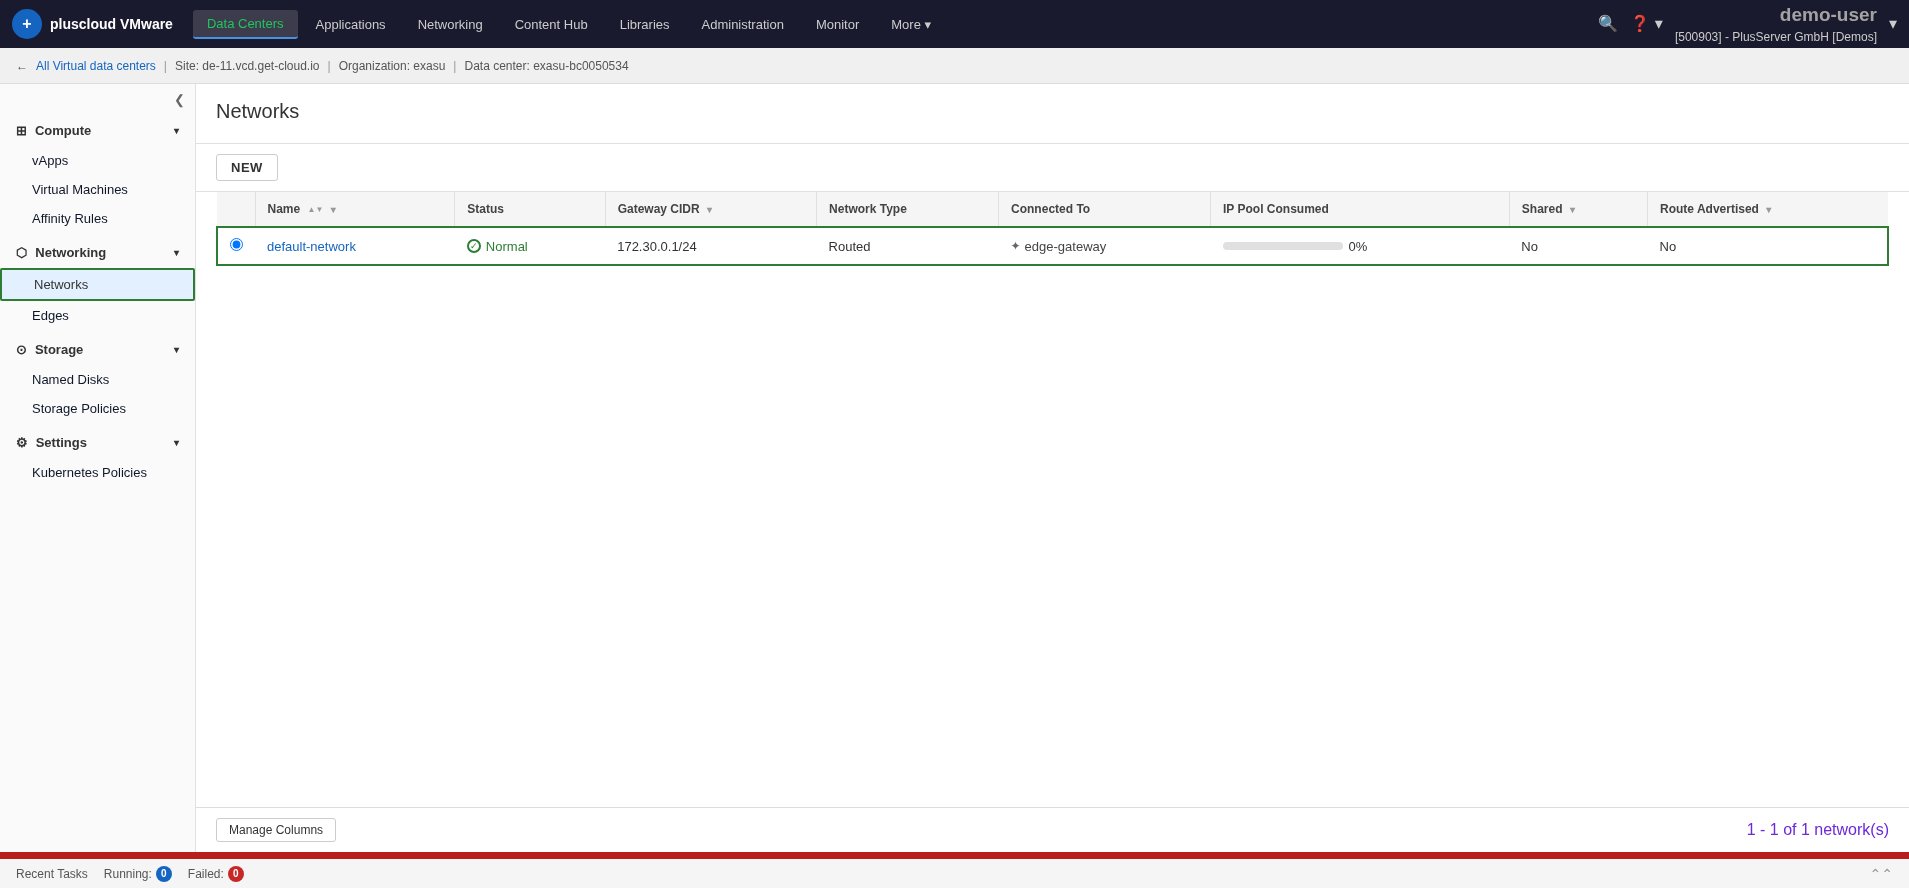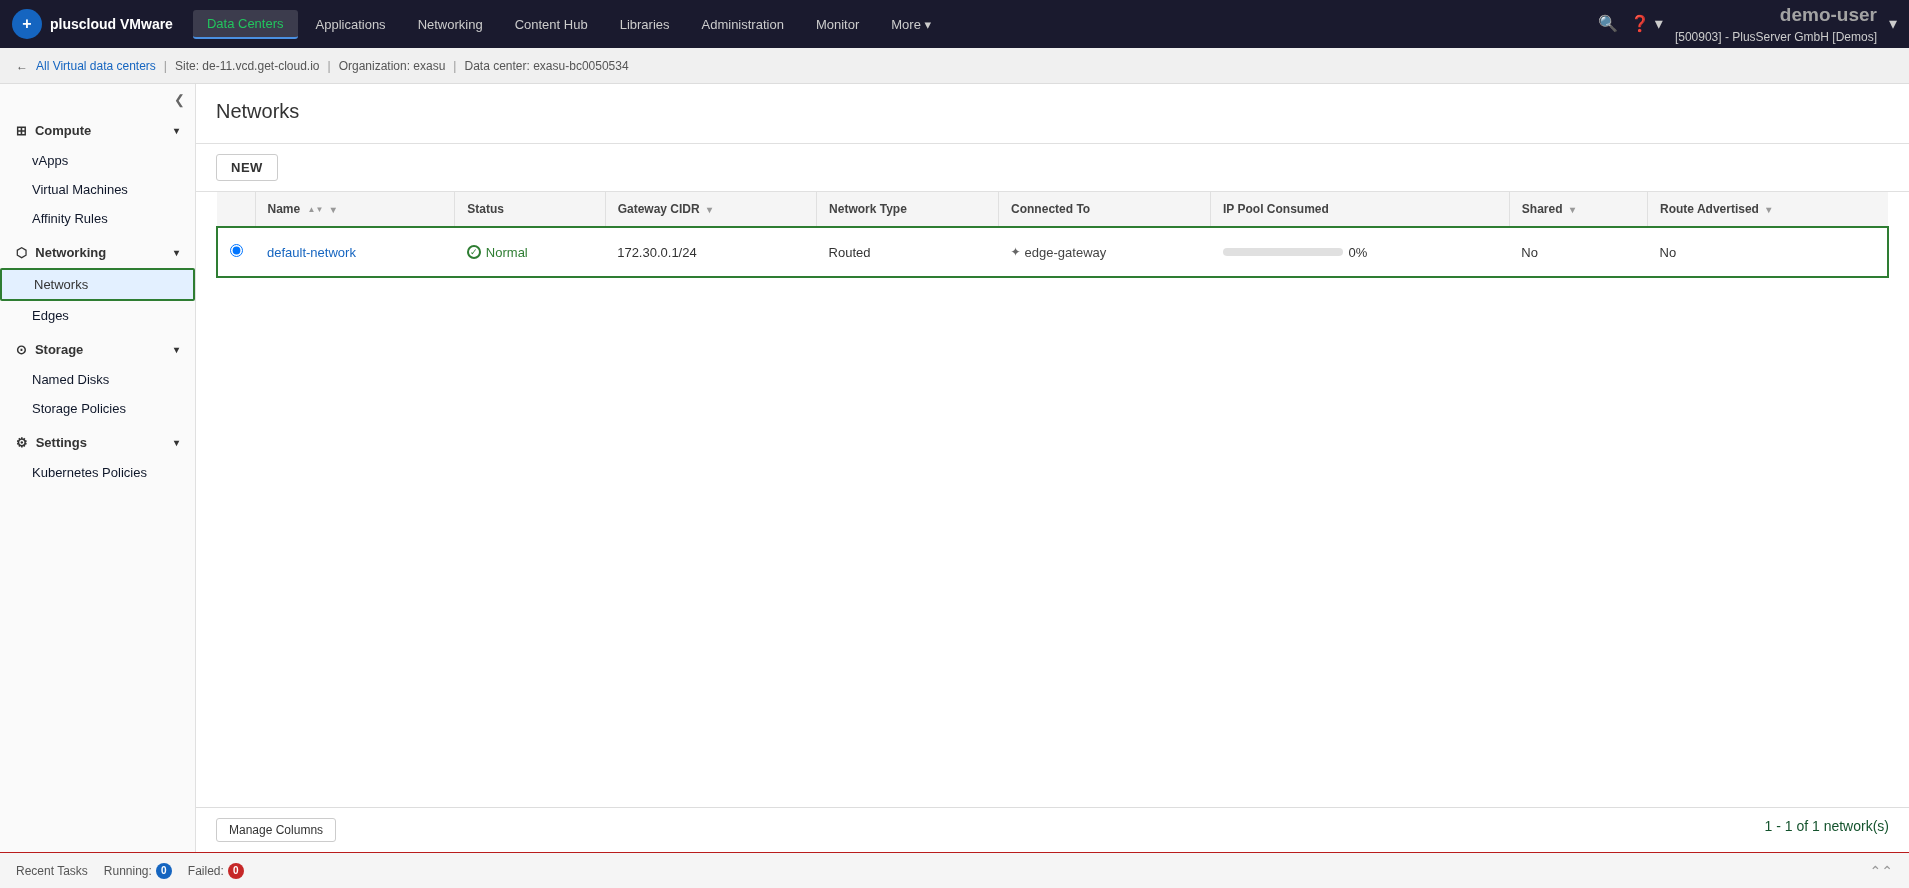--- a/index.html
+++ b/index.html
@@ -198,21 +198,21 @@
       font-weight: 600;
       color: #444;
       font-size: 12px;
       white-space: nowrap;
       border-right: 1px solid #e0e0e0;
     }
     th:last-child { border-right: none; }
     th .sort-icons { display: inline-flex; flex-direction: column; margin-left: 4px; font-size: 8px; color: #999; vertical-align: middle; }
     th .filter-icon { margin-left: 4px; color: #999; font-size: 10px; cursor: pointer; }
     td {
-      padding: 16px 12px;
+      padding: 10px 12px;
       border-bottom: 1px solid #eee;
       vertical-align: middle;
     }
     .network-link {
       color: #1565c0;
       text-decoration: none;
       cursor: pointer;
     }
     .status-normal {
       display: flex;
@@ -255,42 +255,43 @@
       color: #444;
     }
     .edge-icon { font-size: 12px; color: #666; }
     input[type="radio"] { cursor: pointer; }
 
     
     .table-footer {
       padding: 10px 20px;
       border-top: 1px solid #ddd;
       display: flex;
+      align-items: center;
       justify-content: space-between;
       background: white;
       flex-shrink: 0;
     }
     .manage-cols-btn {
       background: white;
       border: 1px solid #ccc;
       padding: 4px 12px;
       border-radius: 3px;
       cursor: pointer;
       font-size: 12px;
       color: #333;
     }
     .pagination-info {
-      font-size: 14px;
-      color: #14532d;
+      font-size: 16px;
+      color: #6d28d9;
     }
 
     
     .status-bar {
       background: #f5f5f5;
-      border-top: 1px solid #b91c1c;
+      border-top: 7px solid #b91c1c;
       height: 36px;
       display: flex;
       align-items: center;
       padding: 0 16px;
       gap: 18px;
       font-size: 12px;
       color: #555;
       flex-shrink: 0;
       justify-content: space-between;
     }

